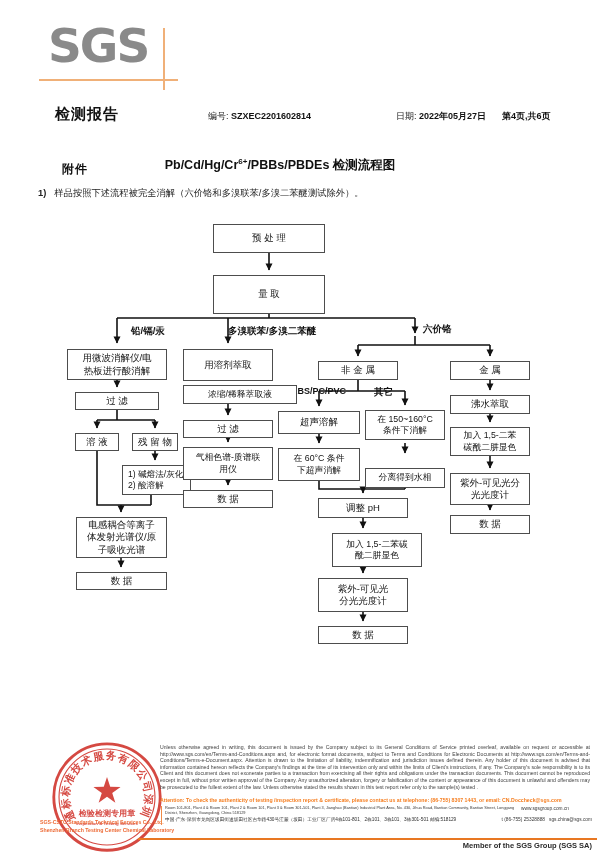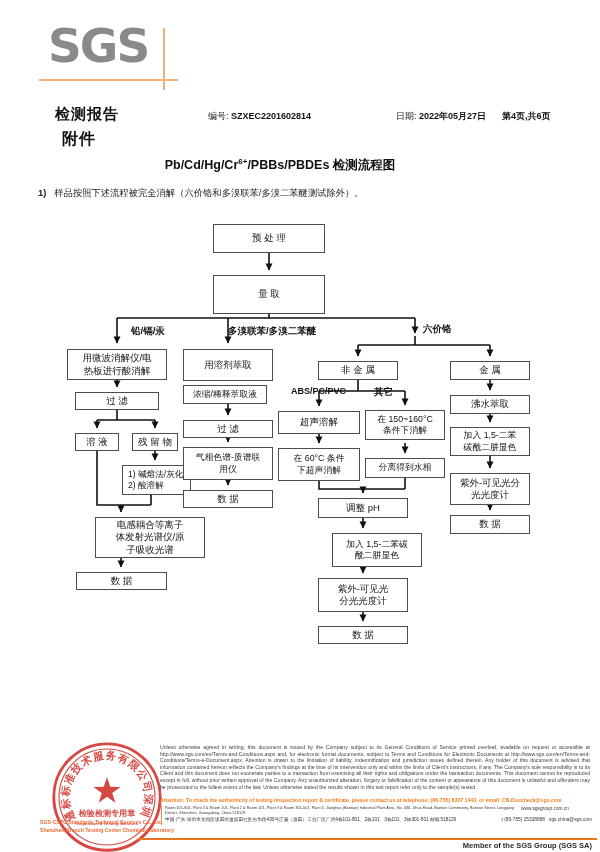--- a/index.html
+++ b/index.html
@@ -9,21 +9,21 @@
 
   
   .logo-text { position:absolute; left:48px; top:18px; font-size:47px; font-weight:bold; color:#8a8a8a; letter-spacing:-2px; font-family:"DejaVu Sans","Liberation Sans",sans-serif; }
   .logo-hline { position:absolute; left:39px; top:79px; width:139px; height:2px; background:#f0b078; }
   .logo-vline { position:absolute; left:163px; top:28px; width:2px; height:62px; background:#f0b078; }
 
   .report-title { position:absolute; left:55px; top:105px; font-size:15px; font-weight:bold; color:#111; letter-spacing:1px; }
   .hdr-item { position:absolute; top:110px; font-size:9px; color:#222; }
   .hdr-item b { font-weight:bold; color:#111; }
 
-  .attach-label { position:absolute; left:62px; top:129px; font-size:16px; font-weight:bold; color:#111; letter-spacing:1px; }
+  .attach-label { position:absolute; left:62px; top:161px; font-size:12px; font-weight:bold; color:#111; letter-spacing:1px; }
   .doc-title { position:absolute; left:0; top:157px; width:560px; text-align:center; font-size:12.5px; font-weight:bold; color:#111; }
   .doc-title sup { font-size:8px; }
   .note { position:absolute; left:38px; top:187px; font-size:9.3px; color:#222; }
   .note b { font-weight:bold; margin-right:8px; }
 
   
   .connectors { position:absolute; left:0; top:0; width:600px; height:852px; pointer-events:none; }
   .node { position:absolute; border:1px solid #4d4d4d; background:#fff; display:flex; align-items:center; justify-content:center; text-align:center; font-size:9.5px; line-height:1.3; color:#141414; white-space:pre-line; padding:1px 2px; }
   .node.small { font-size:8.8px; }
   .node.left-align { justify-content:flex-start; text-align:left; font-size:8.6px; padding-left:5px; }
@@ -108,40 +108,40 @@
   <div class="node" style="left:213px;top:224px;width:112px;height:29px;">预 处 理</div>
   <div class="node" style="left:213px;top:275px;width:112px;height:39px;">量 取</div>
 
   <div class="node" style="left:67px;top:349px;width:100px;height:31px;">用微波消解仪/电
 热板进行酸消解</div>
   <div class="node" style="left:75px;top:392px;width:84px;height:18px;">过 滤</div>
   <div class="node" style="left:75px;top:433px;width:44px;height:18px;">溶 液</div>
   <div class="node" style="left:132px;top:433px;width:46px;height:18px;">残 留 物</div>
   <div class="node left-align" style="left:122px;top:465px;width:69px;height:30px;">1) 碱熔法/灰化
 2) 酸溶解</div>
-  <div class="node" style="left:76px;top:517px;width:110px;height:41px;margin-left:19px;">电感耦合等离子
+  <div class="node" style="left:76px;top:517px;width:91px;height:41px;">电感耦合等离子
 体发射光谱仪/原
 子吸收光谱</div>
   <div class="node" style="left:76px;top:572px;width:91px;height:18px;">数 据</div>
 
   <div class="node" style="left:183px;top:349px;width:90px;height:32px;">用溶剂萃取</div>
-  <div class="node small" style="left:183px;top:385px;width:84px;height:19px;">浓缩/稀释萃取液</div>
+  <div class="node small" style="left:183px;top:385px;width:114px;height:19px;">浓缩/稀释萃取液</div>
   <div class="node" style="left:183px;top:420px;width:90px;height:18px;">过 滤</div>
   <div class="node small" style="left:183px;top:447px;width:90px;height:33px;">气相色谱-质谱联
 用仪</div>
   <div class="node" style="left:183px;top:490px;width:90px;height:18px;">数 据</div>
 
   <div class="node" style="left:318px;top:361px;width:80px;height:19px;">非 金 属</div>
   <div class="node" style="left:450px;top:361px;width:80px;height:19px;">金 属</div>
   <div class="node" style="left:278px;top:411px;width:82px;height:23px;">超声溶解</div>
   <div class="node small" style="left:365px;top:410px;width:80px;height:30px;">在 150~160°C
 条件下消解</div>
   <div class="node small" style="left:278px;top:448px;width:82px;height:33px;">在 60°C 条件
 下超声消解</div>
-  <div class="node small" style="left:365px;top:458px;width:80px;height:20px;">分离得到水相</div>
+  <div class="node small" style="left:365px;top:468px;width:80px;height:20px;">分离得到水相</div>
   <div class="node" style="left:318px;top:498px;width:90px;height:20px;">调整 pH</div>
   <div class="node small" style="left:332px;top:533px;width:90px;height:34px;">加入 1,5-二苯碳
 酰二肼显色</div>
   <div class="node" style="left:318px;top:578px;width:90px;height:34px;">紫外-可见光
 分光光度计</div>
   <div class="node" style="left:318px;top:626px;width:90px;height:18px;">数 据</div>
 
   <div class="node" style="left:450px;top:395px;width:80px;height:19px;">沸水萃取</div>
   <div class="node small" style="left:450px;top:427px;width:80px;height:29px;">加入 1,5-二苯
 碳酰二肼显色</div>

